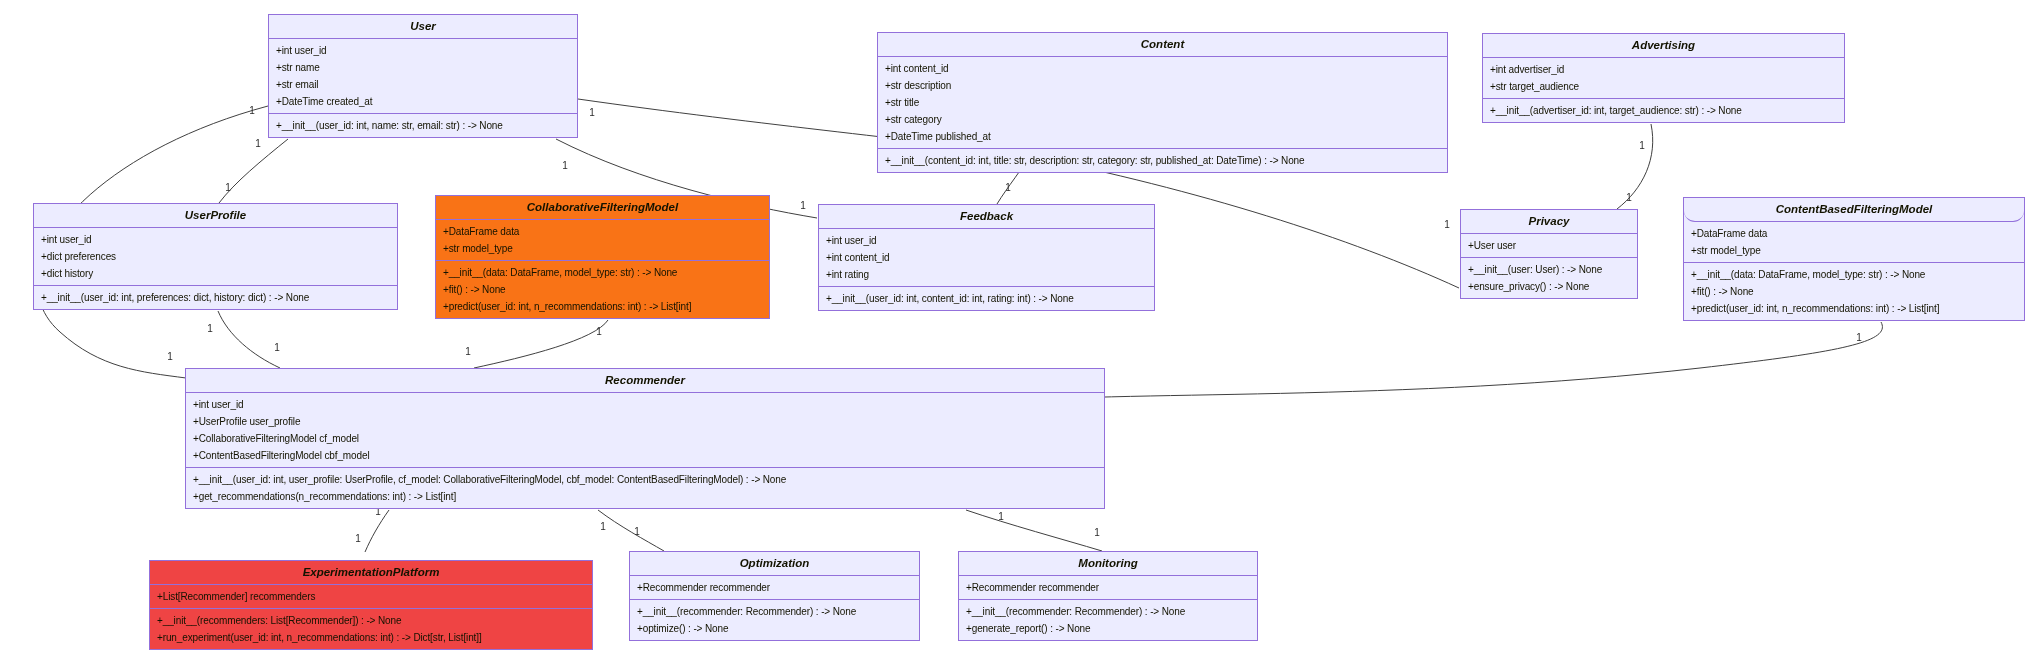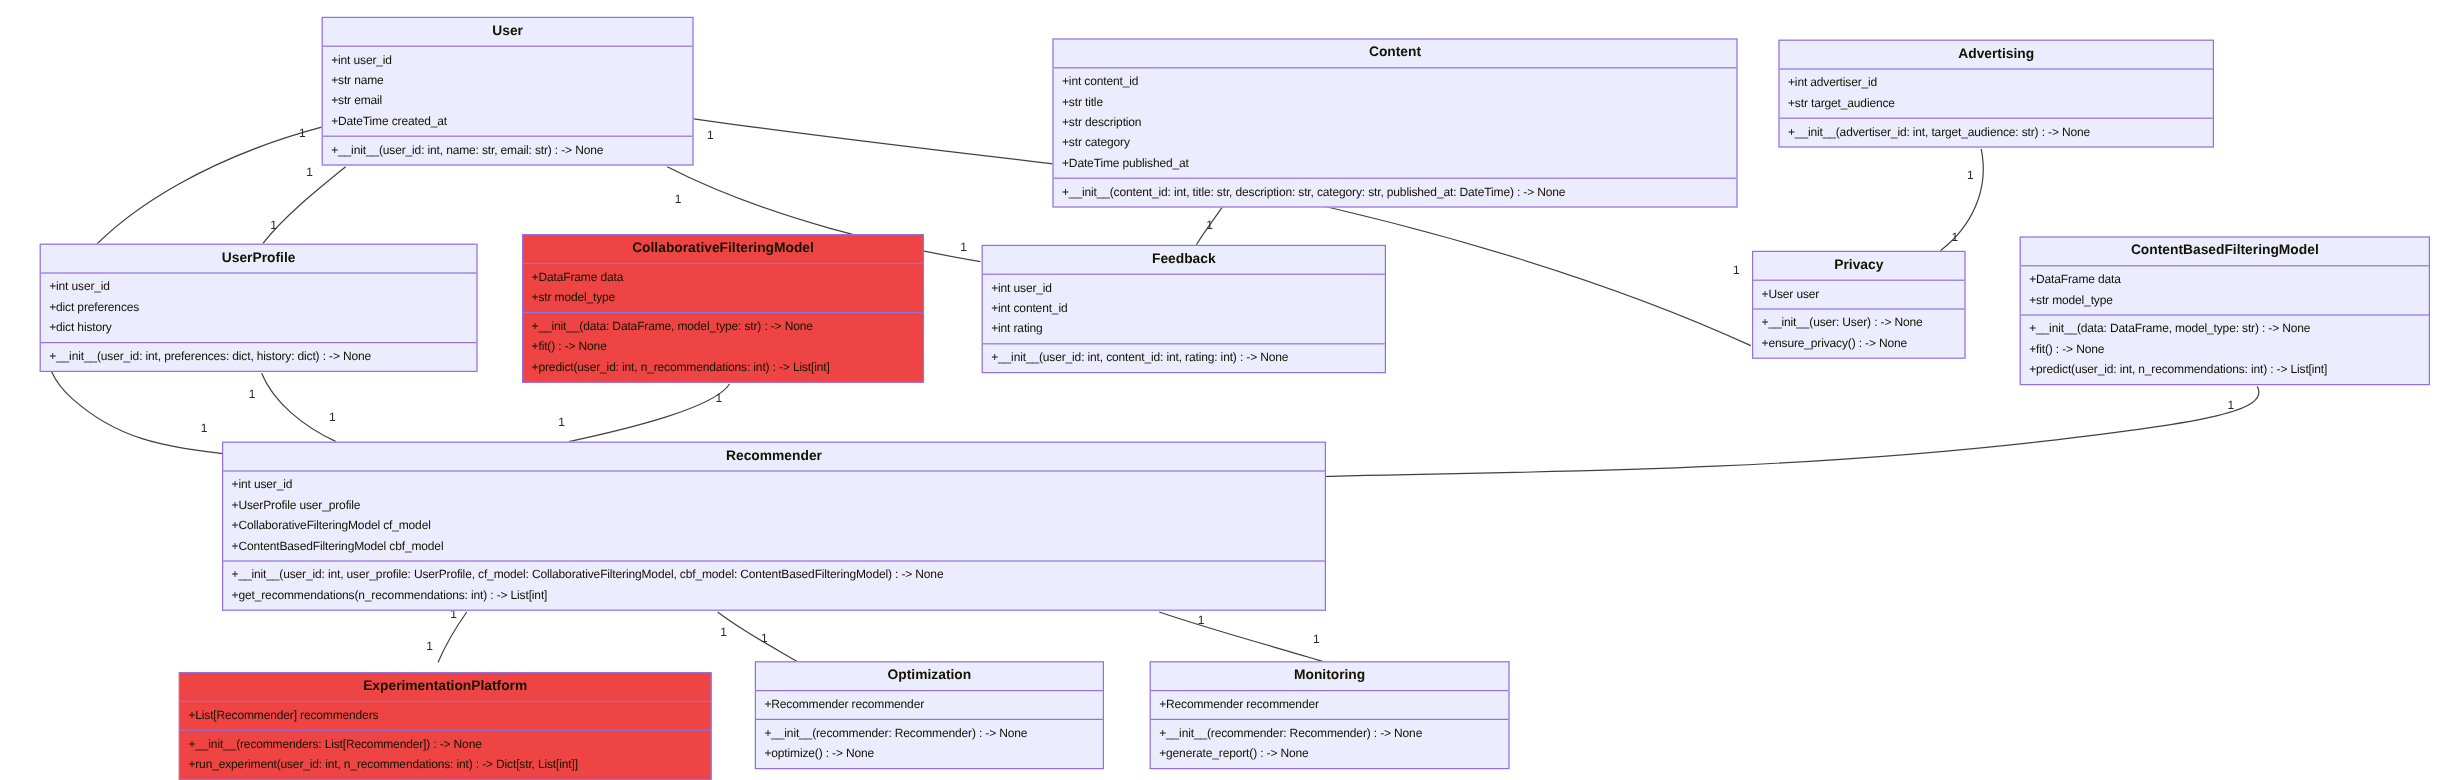--- a/index.html
+++ b/index.html
@@ -10,21 +10,21 @@
   #edges { position:absolute; left:0; top:0; width:2032px; height:650px; }
   .edge-path { fill:none; stroke:#404040; stroke-width:1; }
   .card { font-size:10px; fill:#2a2a2a; }
   .uml-class {
     position:absolute; box-sizing:border-box;
     background:#ECECFF; border:1px solid #9370DB; color:#131300;
   }
   .uml-title {
     font-weight:bold; text-align:center; font-size:11.5px;
     line-height:23px; height:23px; border-bottom:1px solid #9370DB;
-    white-space:nowrap; overflow:hidden;
+    white-space:nowrap; overflow:hidden;font-style:italic;
   }
   .uml-section { padding:3px 0; }
   .uml-section.methods { border-top:1px solid #9370DB; }
   .uml-member {
     font-size:10px; line-height:17px; padding:0 7px;
     white-space:nowrap; letter-spacing:-0.12px;
   }
 </style>
 </head>
 <body>
@@ -77,22 +77,22 @@
         <div class="uml-member">+DateTime created_at</div>
       </div>
       <div class="uml-section methods" style="border-color: rgb(147, 112, 219);">
         <div class="uml-member">+__init__(user_id: int, name: str, email: str) : -&gt; None</div>
       </div>
     </div>
     <div class="uml-class" style="left: 877px; top: 8px; width: 571px; background: rgb(236, 236, 255); border-color: rgb(147, 112, 219); margin-top: 24px;">
       <div class="uml-title" style="border-color: rgb(147, 112, 219);">Content</div>
       <div class="uml-section attrs">
         <div class="uml-member">+int content_id</div>
+        <div class="uml-member">+str description</div>
         <div class="uml-member">+str title</div>
-        <div class="uml-member">+str description</div>
         <div class="uml-member">+str category</div>
         <div class="uml-member">+DateTime published_at</div>
       </div>
       <div class="uml-section methods" style="border-color: rgb(147, 112, 219);">
         <div class="uml-member">+__init__(content_id: int, title: str, description: str, category: str, published_at: DateTime) : -&gt; None</div>
       </div>
     </div>
     <div class="uml-class" style="left: 1482px; top: 33px; width: 363px; background: rgb(236, 236, 255); border-color: rgb(147, 112, 219);">
       <div class="uml-title" style="border-color: rgb(147, 112, 219);">Advertising</div>
       <div class="uml-section attrs">
@@ -107,21 +107,21 @@
       <div class="uml-title" style="border-color: rgb(147, 112, 219);">UserProfile</div>
       <div class="uml-section attrs">
         <div class="uml-member">+int user_id</div>
         <div class="uml-member">+dict preferences</div>
         <div class="uml-member">+dict history</div>
       </div>
       <div class="uml-section methods" style="border-color: rgb(147, 112, 219);">
         <div class="uml-member">+__init__(user_id: int, preferences: dict, history: dict) : -&gt; None</div>
       </div>
     </div>
-    <div class="uml-class" style="left: 435px; top: 195px; width: 335px; background: #ef4444; border-color: rgb(147, 112, 219);">
+    <div class="uml-class" style="left: 435px; top: 195px; width: 335px; background: #f97316; border-color: rgb(147, 112, 219);">
       <div class="uml-title" style="border-color: rgb(147, 112, 219);">CollaborativeFilteringModel</div>
       <div class="uml-section attrs">
         <div class="uml-member">+DataFrame data</div>
         <div class="uml-member">+str model_type</div>
       </div>
       <div class="uml-section methods" style="border-color: rgb(147, 112, 219);">
         <div class="uml-member">+__init__(data: DataFrame, model_type: str) : -&gt; None</div>
         <div class="uml-member">+fit() : -&gt; None</div>
         <div class="uml-member">+predict(user_id: int, n_recommendations: int) : -&gt; List[int]</div>
       </div>
@@ -141,21 +141,21 @@
       <div class="uml-title" style="border-color: rgb(147, 112, 219);">Privacy</div>
       <div class="uml-section attrs">
         <div class="uml-member">+User user</div>
       </div>
       <div class="uml-section methods" style="border-color: rgb(147, 112, 219);">
         <div class="uml-member">+__init__(user: User) : -&gt; None</div>
         <div class="uml-member">+ensure_privacy() : -&gt; None</div>
       </div>
     </div>
     <div class="uml-class" style="left: 1683px; top: 197px; width: 342px; background: rgb(236, 236, 255); border-color: rgb(147, 112, 219);">
-      <div class="uml-title" style="border-color: rgb(147, 112, 219);">ContentBasedFilteringModel</div>
+      <div class="uml-title" style="border-color: rgb(147, 112, 219); border-radius: 11px;">ContentBasedFilteringModel</div>
       <div class="uml-section attrs">
         <div class="uml-member">+DataFrame data</div>
         <div class="uml-member">+str model_type</div>
       </div>
       <div class="uml-section methods" style="border-color: rgb(147, 112, 219);">
         <div class="uml-member">+__init__(data: DataFrame, model_type: str) : -&gt; None</div>
         <div class="uml-member">+fit() : -&gt; None</div>
         <div class="uml-member">+predict(user_id: int, n_recommendations: int) : -&gt; List[int]</div>
       </div>
     </div>

